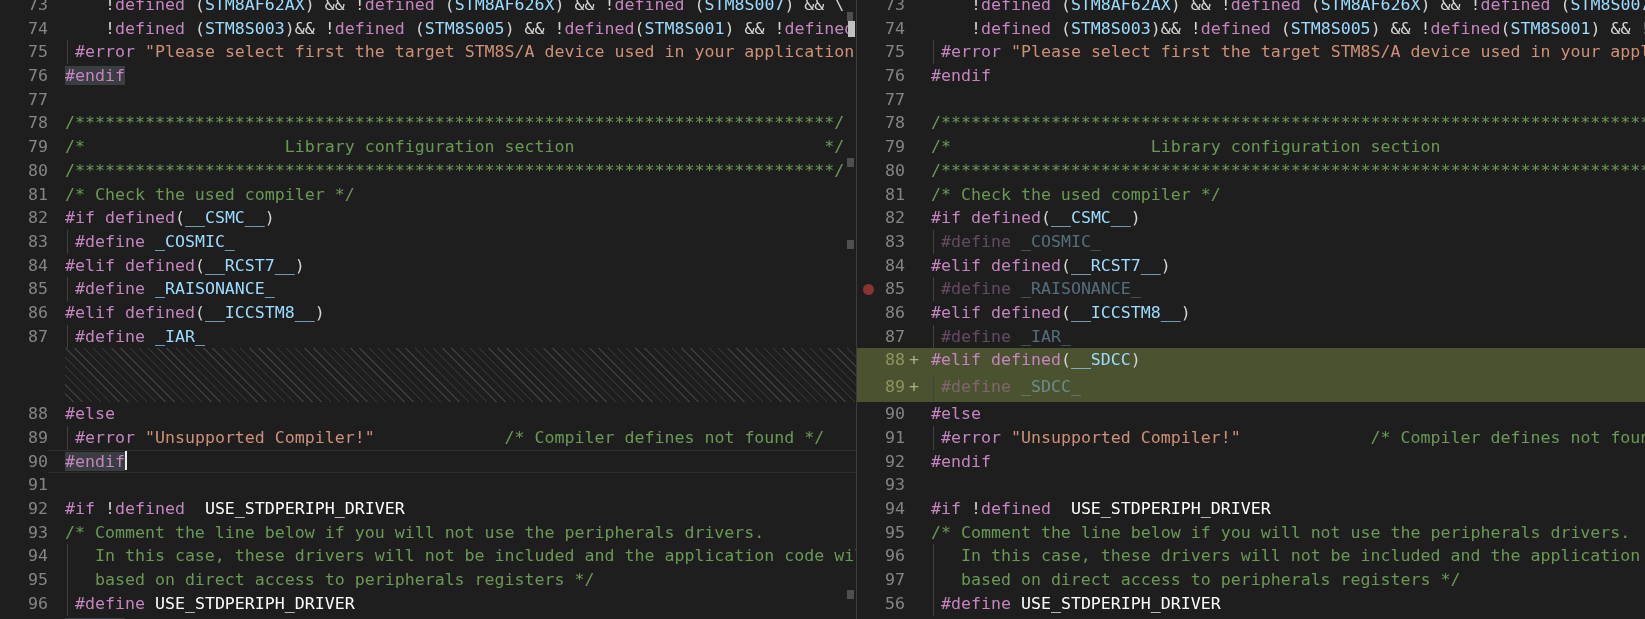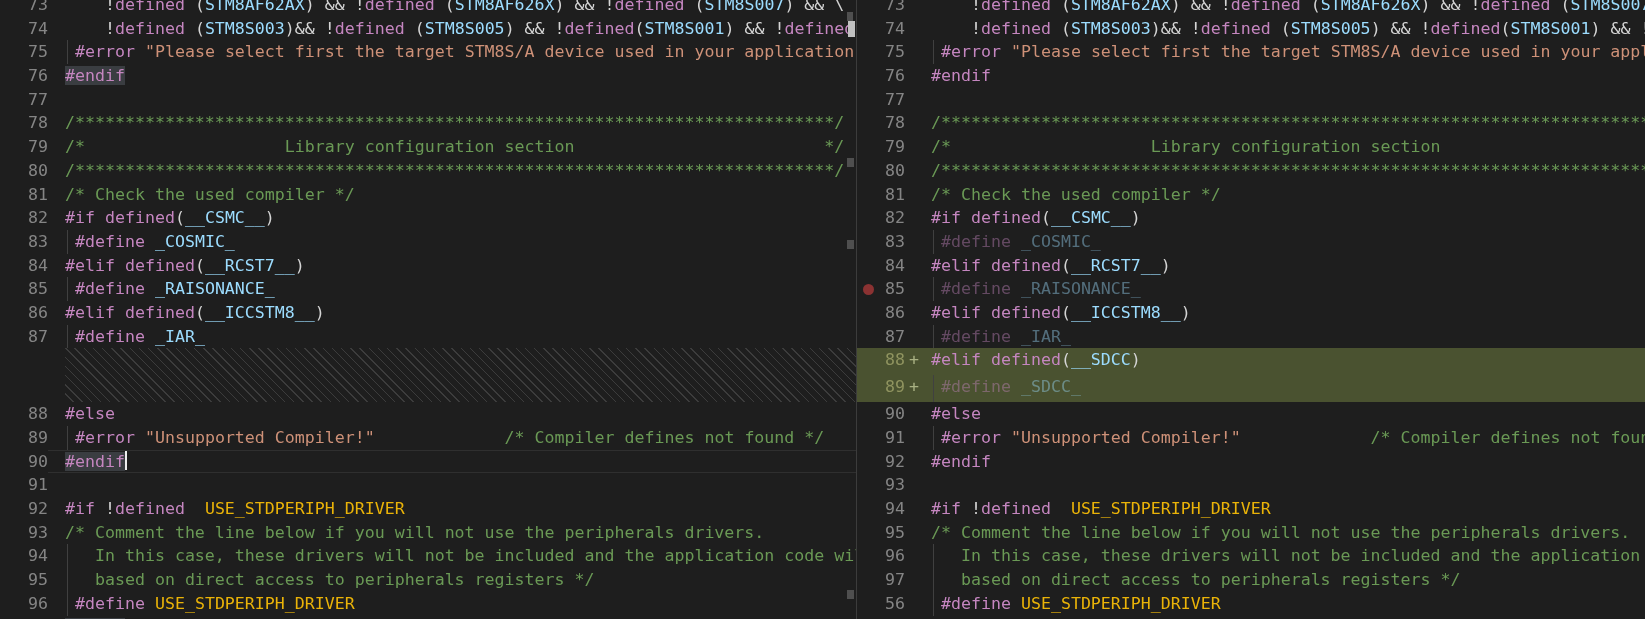--- a/index.html
+++ b/index.html
@@ -17,21 +17,21 @@
   .left .ln{width:48px;}
   .right .bp{width:22px;flex:none;position:relative;}
   .right .ln{width:26px;}
   .right .sign{width:18px;flex:none;text-align:center;color:#a9b183;}
   .code{position:relative;flex:1;white-space:pre;overflow:hidden;}
   .left  .code{padding-left:17px;}
   .right .code{padding-left:8px;}
   .guide .code::before{content:"";position:absolute;left:19px;top:0;bottom:0;width:1px;background:#404040;}
   .right .guide .code::before{left:10px;}
   .tk-p{color:#d4d4d4;} .tk-d{color:#c586c0;} .tk-i{color:#9cdcfe;}
-  .tk-b{color:#eab308;} .tk-s{color:#ce9178;} .tk-c{color:#6a9955;}
+  .tk-b{color:#ffffff;} .tk-s{color:#ce9178;} .tk-c{color:#6a9955;}
   .tk-hl{background:#3a3d41;}
   .dim .code span{opacity:.42;}
   .row.add{background:#4a5230;}
   .row.add .ln{color:#8f935f;}
   .row.cur .code{box-shadow:inset 0 1px 0 #2f2f2f, inset 0 -1px 0 #2f2f2f;}
   .hatch{height:54px;margin-left:65px;
          background:repeating-linear-gradient(45deg,transparent 0 5.5px,#3c3c3c 5.5px 6.5px);}
   .caret{display:inline-block;width:2px;height:19px;background:#eeeeee;
          vertical-align:middle;margin-top:-3px;}
   .bp-dot{position:absolute;left:6px;top:50%;width:11px;height:11px;margin-top:-5.5px;

